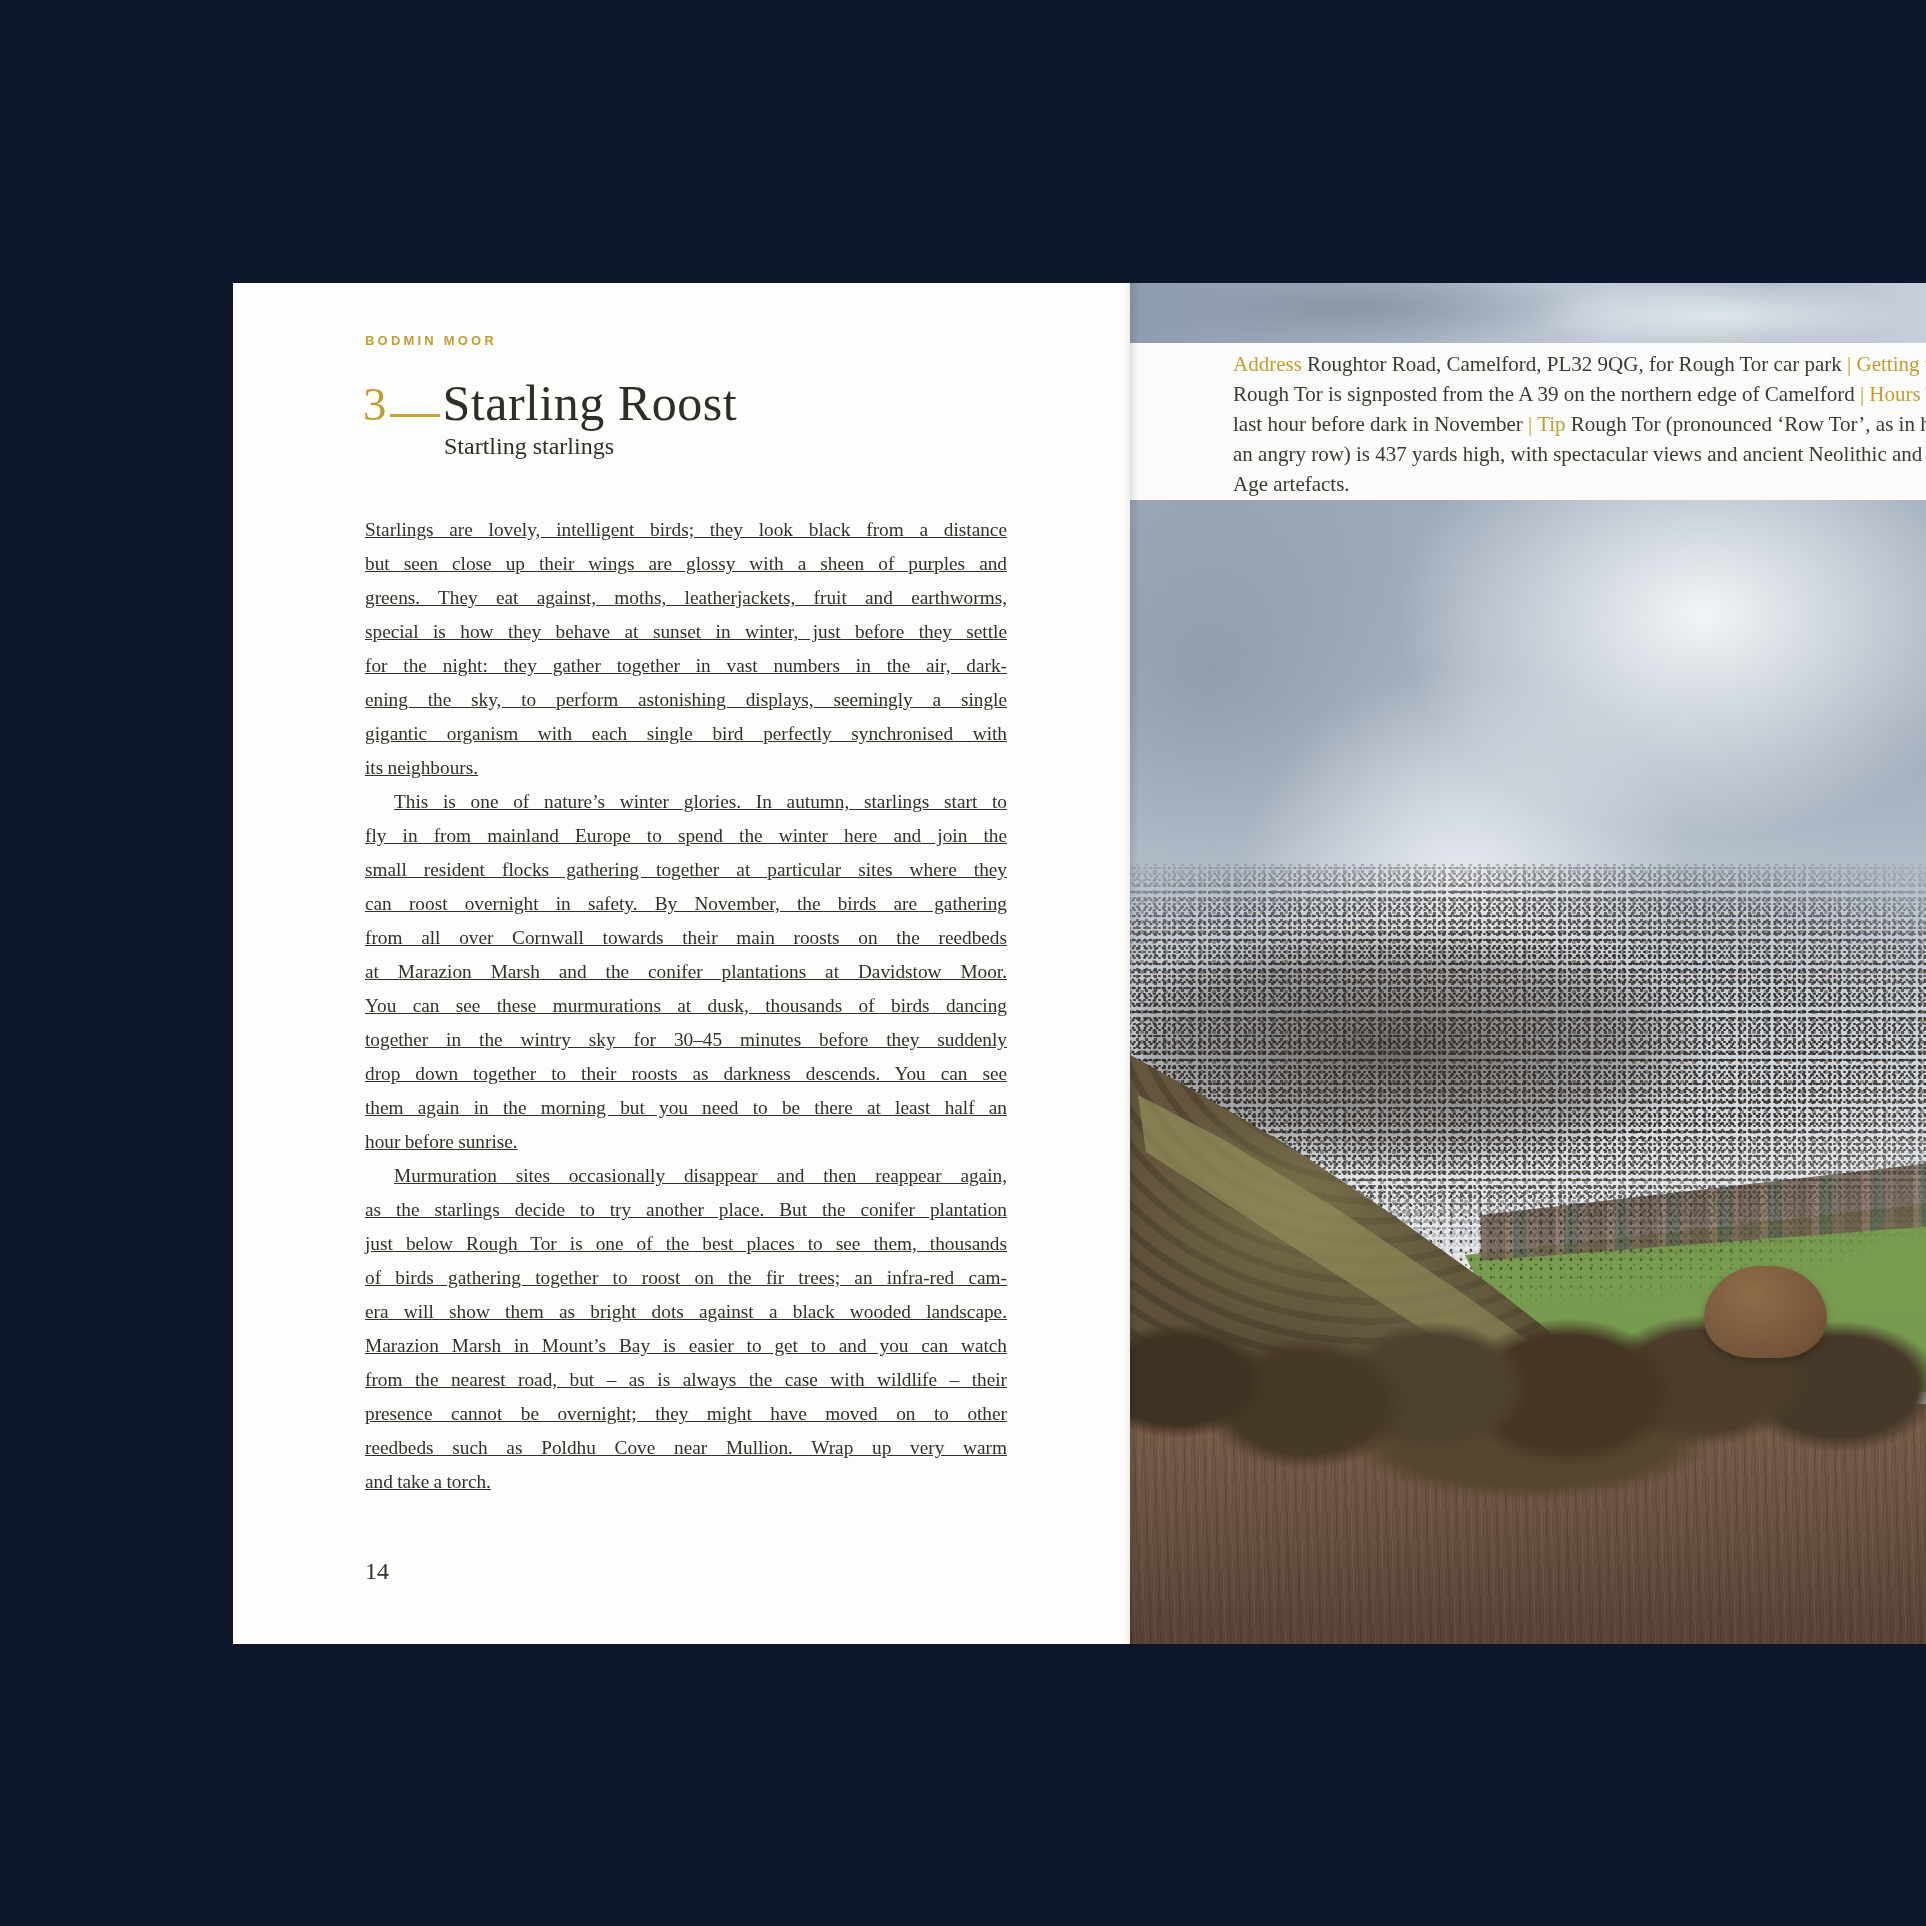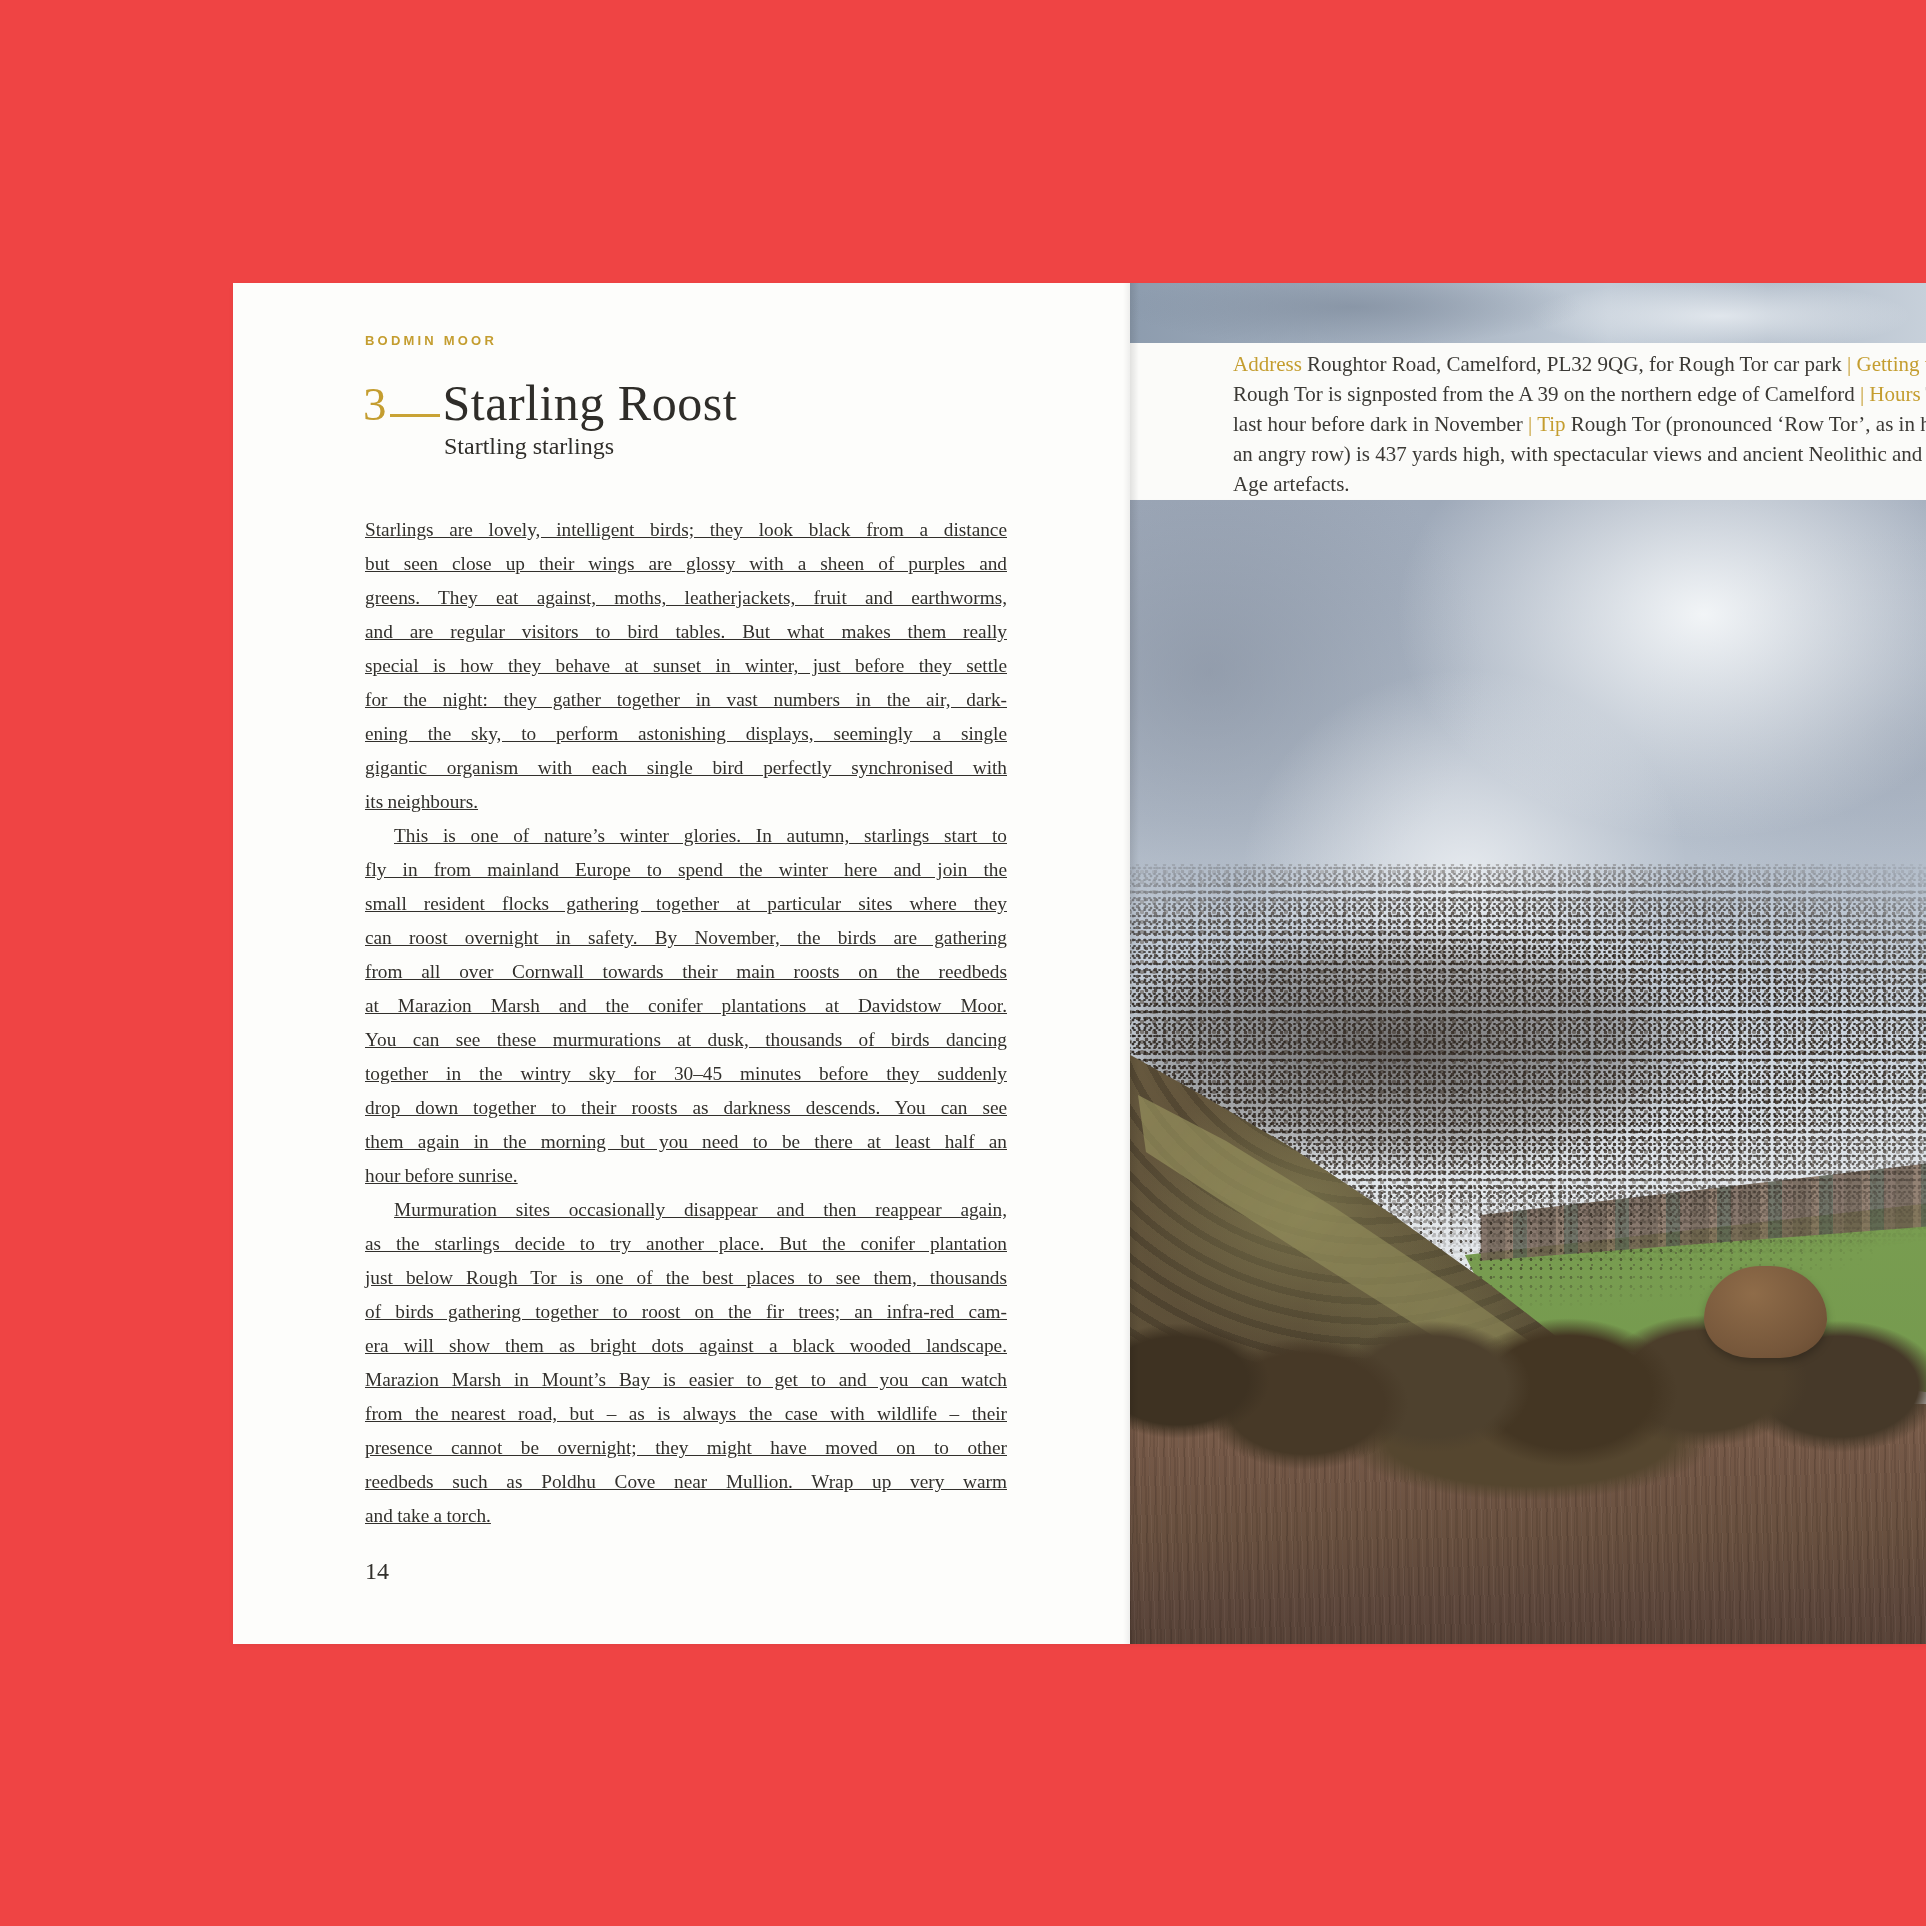--- a/index.html
+++ b/index.html
@@ -1,17 +1,17 @@
 <!DOCTYPE html>
 <html><head>
 <meta charset="utf-8">
 <style>
   * { margin:0; padding:0; box-sizing:border-box; }
   html,body { width:1927px; height:1927px; background:#f1f0ee; font-family:"Liberation Serif","DejaVu Serif",serif; }
-  #canvas { position:relative; width:1927px; height:1927px; overflow:hidden; background:#ef4444; }
+  #canvas { position:relative; width:1927px; height:1927px; overflow:hidden; background:#0f172a; }
 
   .spread { position:absolute; left:233px; top:283px; width:1694px; height:1361px;
             box-shadow: inset 0 2px 0 rgba(120,115,105,.28), 0 2px 5px rgba(0,0,0,.05); }
 
   
   .left-page { position:absolute; left:0; top:0; width:897px; height:1361px; background:#fdfdfb; overflow:hidden; }
   .left-page::after { content:""; position:absolute; right:0; top:0; width:7px; height:100%;
             background:linear-gradient(90deg, rgba(0,0,0,0), rgba(0,0,0,.06)); }
 
   .kicker { position:absolute; left:132px; top:50px; font-family:"Liberation Sans",sans-serif;
@@ -136,21 +136,20 @@
         <span class="title-text">Starling Roost</span>
       </div>
 
       <div class="subtitle">Startling starlings</div>
 
       <div class="body-text" id="body-text">
           <div>
             <div class="bodyline">Starlings are lovely, intelligent birds; they look black from a distance</div>
             <div class="bodyline">but seen close up their wings are glossy with a sheen of purples and</div>
             <div class="bodyline">greens. They eat against, moths, leatherjackets, fruit and earthworms,</div>
-            <div class="bodyline">and are regular visitors to bird tables. But what makes them really</div>
             <div class="bodyline">special is how they behave at sunset in winter, just before they settle</div>
             <div class="bodyline">for the night: they gather together in vast numbers in the air, dark-</div>
             <div class="bodyline">ening the sky, to perform astonishing displays, seemingly a single</div>
             <div class="bodyline">gigantic organism with each single bird perfectly synchronised with</div>
             <div class="bodyline last">its neighbours.</div>
           </div>
           <div>
             <div class="bodyline indent">This is one of nature’s winter glories. In autumn, starlings start to</div>
             <div class="bodyline">fly in from mainland Europe to spend the winter here and join the</div>
             <div class="bodyline">small resident flocks gathering together at particular sites where they</div>

